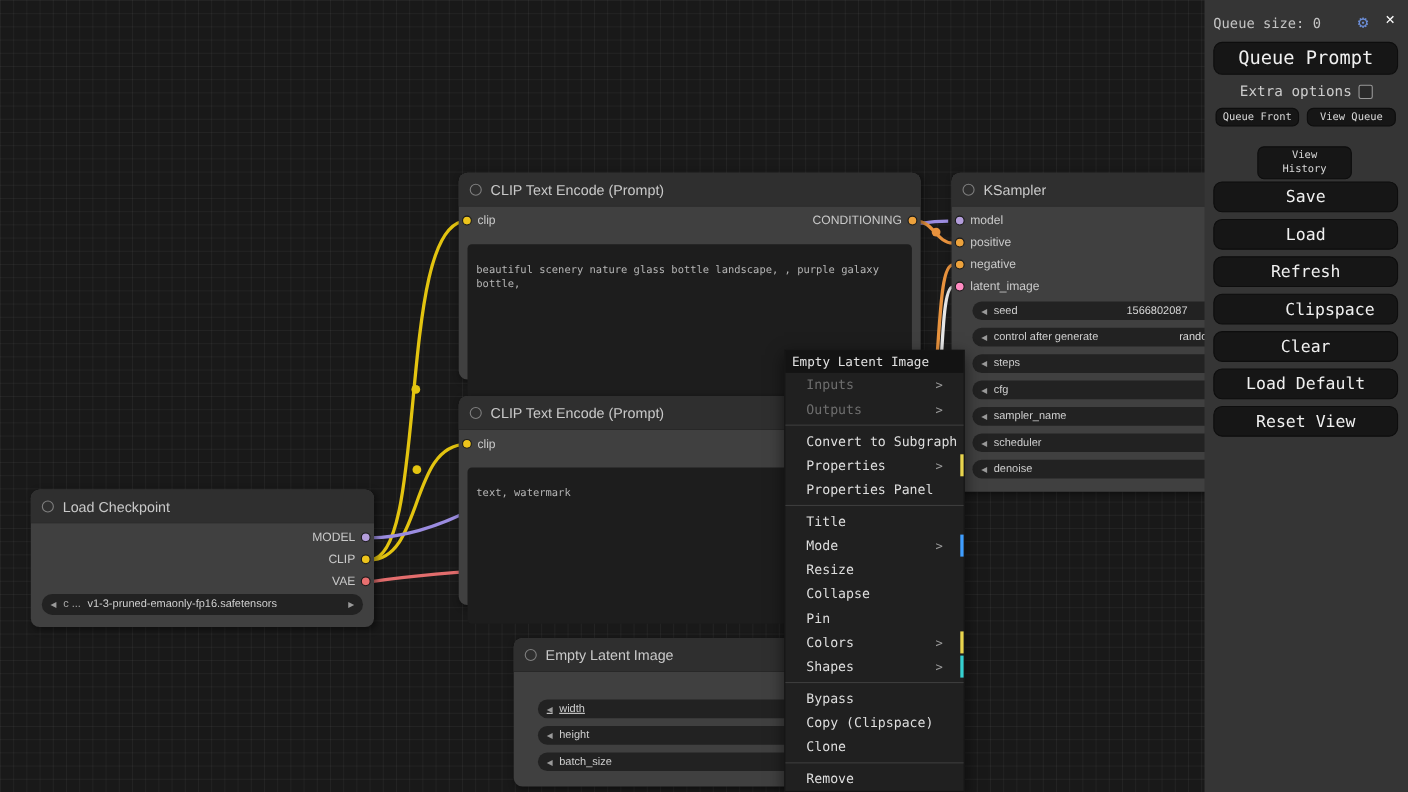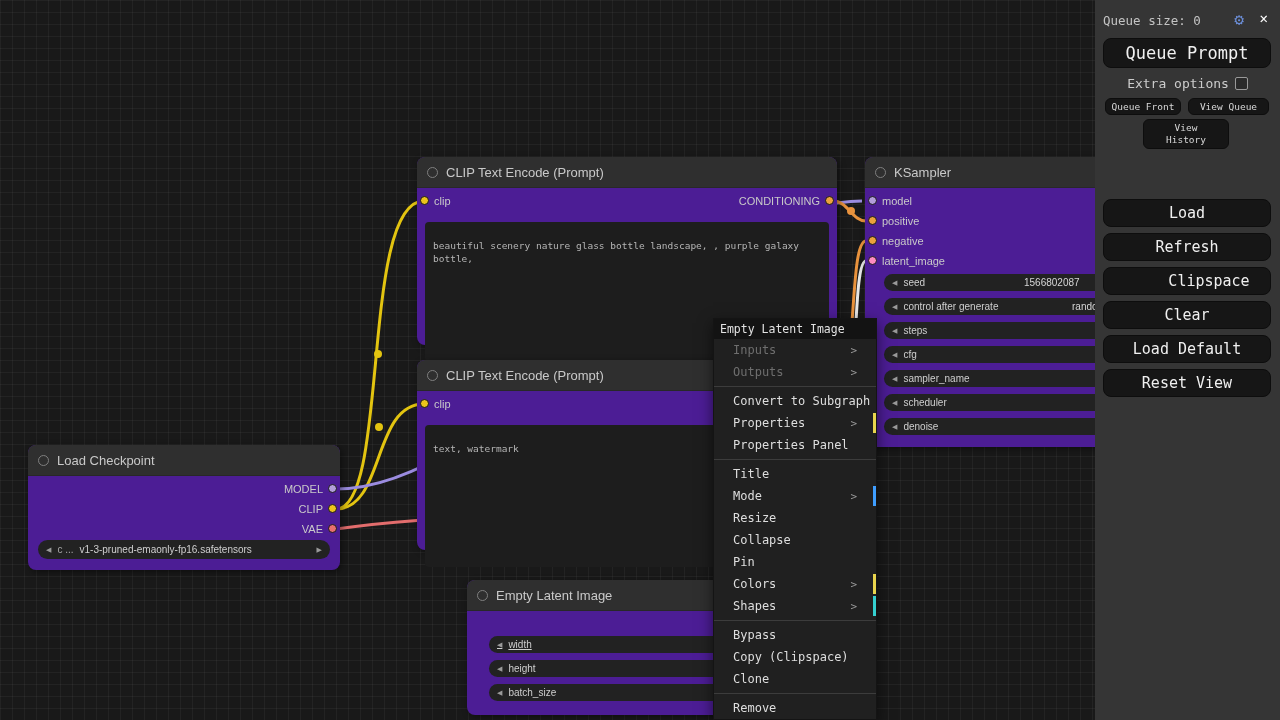--- a/index.html
+++ b/index.html
@@ -6,21 +6,21 @@
   body{
     width:1280px;height:720px;overflow:hidden;position:relative;
     background-color:#191919;
     background-image:
       linear-gradient(rgba(255,255,255,0.045) 1px, transparent 1px),
       linear-gradient(90deg, rgba(255,255,255,0.045) 1px, transparent 1px);
     background-size:12px 12px;
     font-family:"Liberation Sans",sans-serif;
   }
   .wires{position:absolute;left:0;top:0;z-index:1;}
-  .node{position:absolute;background:#4c1d95;border-radius:8px;z-index:10;
+  .node{position:absolute;background:#404040;border-radius:8px;z-index:10;
         box-shadow:2px 2px 7px rgba(0,0,0,.45);}
   .node-header{display:flex;align-items:center;gap:8px;height:30px;padding:0 10px;
         background:#2f2f2f;border-radius:8px 8px 0 0;border-bottom:1px solid #282828;}
   .collapse-dot{width:9px;height:9px;border-radius:50%;border:1.5px solid #7f7f7f;flex:none;}
   .node-title{color:#c9c9c9;font-size:13px;white-space:nowrap;overflow:hidden;}
   .dot{position:absolute;width:9px;height:9px;border-radius:50%;border:1px solid #1a1a1a;box-sizing:border-box;z-index:2;}
   .slot-label{position:absolute;font-size:11px;color:#c9c9c9;white-space:nowrap;}
   .ta{position:absolute;background:#1d1d1d;border-radius:4px;padding:17px 8px;
       font-family:"DejaVu Sans Mono",monospace;font-size:9.5px;line-height:1.4;
       color:#b5b5b5;white-space:pre-wrap;overflow:hidden;}
@@ -260,22 +260,23 @@
 
   <div class="sb-btn" style="top:38px;height:30px;font-size:17px;">Queue Prompt</div>
 
   <div class="extra-row">
     <span>Extra options</span>
     <input type="checkbox" style="">
   </div>
 
   <div class="sb-small" style="left:10px;top:98px;width:76px;height:17px;">Queue Front</div>
   <div class="sb-small" style="left:93px;top:98px;width:81px;height:17px;">View Queue</div>
-  <div class="sb-small" style="left:48px;top:119px;width:86px;height:30px;white-space:pre-line;text-align:center;line-height:1.3;">View
+  <div class="sb-small" style="left:48px;top:133px;width:86px;height:30px;white-space:pre-line;text-align:center;line-height:1.3;">View
 History</div>
 
+  <div class="sb-btn" style="top:165px;height:28px;font-size:15px;">Save</div>
   <div class="sb-btn" style="top:199px;height:28px;font-size:15px;">Load</div>
   <div class="sb-btn" style="top:233px;height:28px;font-size:15px;">Refresh</div>
   <div class="sb-btn" style="top:267px;height:28px;font-size:15px;padding-left:44px;">Clipspace</div>
   <div class="sb-btn" style="top:301px;height:28px;font-size:15px;">Clear</div>
   <div class="sb-btn" style="top:335px;height:28px;font-size:15px;">Load Default</div>
   <div class="sb-btn" style="top:369px;height:28px;font-size:15px;">Reset View</div>
 </div>
 
 </body></html>

